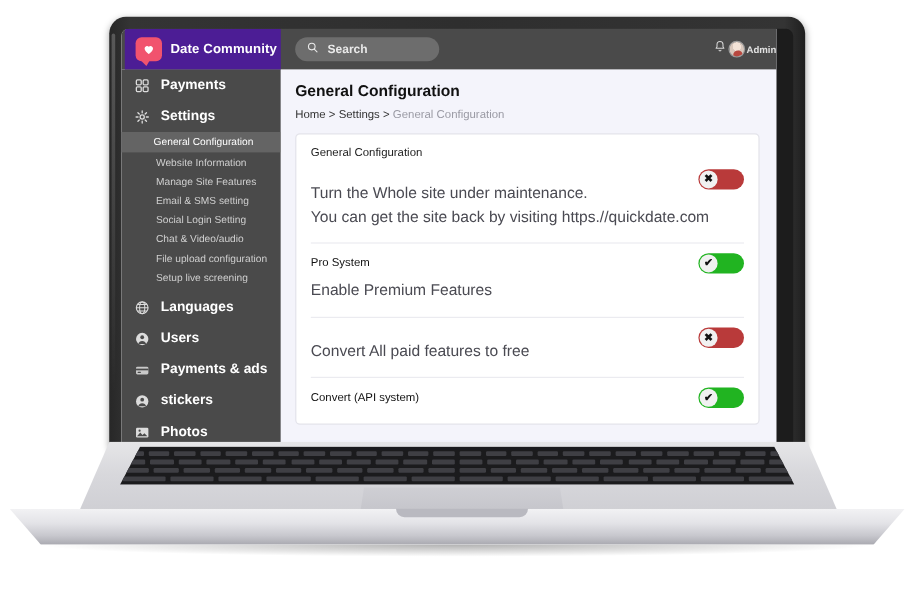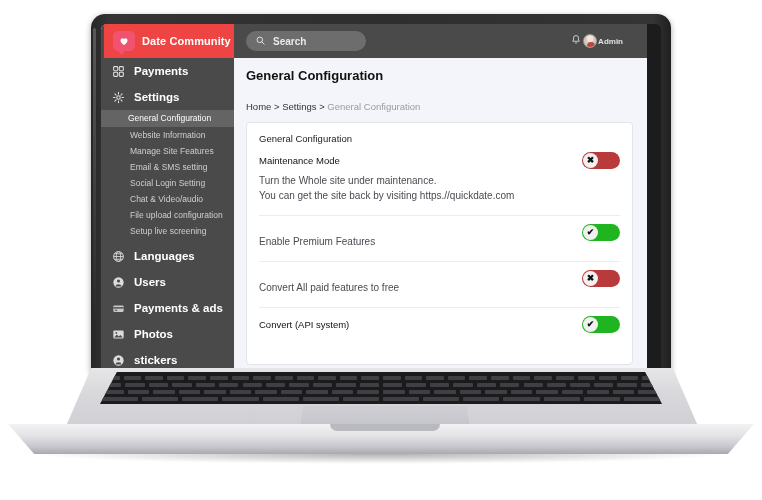--- a/index.html
+++ b/index.html
@@ -53,33 +53,33 @@
     clip-path:polygon(0 0,100% 0,96.5% 100%,3.5% 100%);
   }
   .notch { position:absolute; left:330px; top:56px; width:110px; height:7px;
     background:#b9b9c0; border-radius:0 0 7px 7px; }
   .base-shadow { position:absolute; left:30px; top:86px; width:700px; height:10px;
     background:radial-gradient(ellipse at 50% 0%,rgba(0,0,0,.30),rgba(0,0,0,0) 70%); }
 
   
   .topbar { position:absolute; left:0; top:0; width:100%; height:34px; background:#4a4a4a; }
   .logo { position:absolute; left:3px; top:0; width:130px; height:34px;
-    background:#ef4444; display:flex; align-items:center; gap:7px; padding-left:9px; }
+    background:#4c1d95; display:flex; align-items:center; gap:7px; padding-left:9px; }
   .bubble { position:relative; width:22px; height:20px; background:#f1536e;
     border-radius:5px; display:flex; align-items:center; justify-content:center; flex:0 0 auto; }
   .bubble:after { content:""; position:absolute; left:4px; bottom:-4px;
     border-left:5px solid transparent; border-right:3px solid transparent;
     border-top:5px solid #f1536e; }
   .logo-txt { color:#fff; font-size:11px; font-weight:bold; letter-spacing:.1px; }
 
   .searchbox { position:absolute; left:145px; top:7px; width:120px; height:20px;
     background:#6d6d6d; border-radius:10px; display:flex; align-items:center; gap:7px; padding-left:9px; }
   .searchbox span.t { color:#e9e9e9; font-size:10px; font-weight:bold; }
 
-  .tb-right { position:absolute; right:24px; top:0; height:34px; display:flex;
+  .tb-right { position:absolute; right:0; top:0; height:34px; display:flex;
     align-items:center; gap:1px; }
   .avatar { width:14px; height:14px; border-radius:50%;
     background:radial-gradient(circle at 50% 32%, #f3e3d8 0 34%, #d9c8bd 35% 100%);
     border:1px solid #9a9a9a; position:relative; overflow:hidden; }
   .avatar:after { content:""; position:absolute; left:3px; bottom:0; width:8px; height:5px;
     background:#b7473f; border-radius:4px 4px 0 0; }
   .admin-txt { color:#e2e2e2; font-size:8px; font-weight:bold; }
 
   
   .sidebar { position:absolute; left:0; top:34px; width:133px; bottom:0; background:#4a4a4a; }
@@ -89,29 +89,29 @@
     justify-content:center; color:#dcdcdc; }
   .icn svg { width:13px; height:13px; display:block; }
   .subitem { color:#cfcfcf; font-size:8.5px; height:16px; line-height:16px;
     padding-left:29px; white-space:nowrap; }
   .subitem.active { background:#646464; color:#ffffff; height:17px; line-height:17px; padding-left:27px; }
   .gap { height:4px; }
 
   
   .main { position:absolute; left:133px; top:34px; right:0; bottom:0; background:#f4f4fb; padding:10px 14px 0 12px; }
   .page-title { color:#111; font-size:13px; font-weight:bold; }
-  .crumb { margin-top:18px; font-size:9.5px; color:#333; }
+  .crumb { margin-top:7px; font-size:9.5px; color:#333; }
   .crumb .dim { color:#9a9aa4; }
 
   .card { margin-top:10px; background:#fff; border:1px solid #e3e3ea; border-radius:4px;
     padding:10px 12px 0 12px; height:243px; overflow:hidden; }
   .card-h { font-size:9.5px; color:#1b1b1b; }
   .row { position:relative; padding:11px 0 0 0; }
   .row .lbl { font-size:9.5px; color:#111; }
-  .row .desc { font-size:10px; color:#4a4a52; margin-top:7px; line-height:1.5; }
+  .row .desc { font-size:13px; color:#4a4a52; margin-top:7px; line-height:1.5; }
   .divider { border-top:1px solid #ebebf0; margin-top:12px; }
 
   .tgl { position:absolute; right:0; top:8px; width:38px; height:17px; border-radius:9px;
     display:flex; align-items:center; }
   .tgl.off { background:#b93a3a; justify-content:flex-start; }
   .tgl.on  { background:#21b421; justify-content:flex-start; }
   .knob { width:15px; height:15px; border-radius:50%; background:#f1f1f1; margin-left:1px;
     display:flex; align-items:center; justify-content:center; font-size:9px; color:#111;
     font-weight:bold; line-height:1; }
 </style>
@@ -222,37 +222,37 @@
                 <rect x="2.5" y="9.6" width="19" height="2.6" fill="#4a4a4a"></rect>
                 <rect x="5" y="14.4" width="5" height="1.8" rx=".8" fill="#4a4a4a"></rect>
               </svg>
             </span>
             <span>Payments &amp; ads</span>
           </div>
 
           <div class="nav-main">
             <span class="icn">
               <svg viewBox="0 0 24 24" aria-hidden="true">
+                <circle cx="12" cy="12" r="9.5" fill="#dcdcdc"></circle>
+                <circle cx="12" cy="9.3" r="2.9" fill="#4a4a4a"></circle>
+                <path d="M5.9 19.5a6.4 6.4 0 0 1 12.2 0z" fill="#4a4a4a"></path>
+              </svg>
+            </span>
+            <span>stickers</span>
+          </div>
+
+          <div class="nav-main">
+            <span class="icn">
+              <svg viewBox="0 0 24 24" aria-hidden="true">
                 <rect x="2.5" y="4.5" width="19" height="15" rx="2" fill="#dcdcdc"></rect>
                 <circle cx="8" cy="9" r="1.7" fill="#4a4a4a"></circle>
                 <path d="M4 17.5l5-5.5 3.4 3.6 3-2.6 4.6 4.5z" fill="#4a4a4a"></path>
               </svg>
             </span>
             <span>Photos</span>
-          </div>
-
-          <div class="nav-main">
-            <span class="icn">
-              <svg viewBox="0 0 24 24" aria-hidden="true">
-                <circle cx="12" cy="12" r="9.5" fill="#dcdcdc"></circle>
-                <circle cx="12" cy="9.3" r="2.9" fill="#4a4a4a"></circle>
-                <path d="M5.9 19.5a6.4 6.4 0 0 1 12.2 0z" fill="#4a4a4a"></path>
-              </svg>
-            </span>
-            <span>stickers</span>
           </div>
 
           <div class="nav-main">
             
             
           </div>
         </div>
 
         <div class="main">
           <div class="page-title">General Configuration</div>
@@ -262,32 +262,32 @@
             <span>&gt;</span>
             <span>Settings</span>
             <span>&gt;</span>
             <span class="dim">General Configuration</span>
           </div>
 
           <div class="card">
             <div class="card-h">General Configuration</div>
 
             <div class="row">
-              <div class="lbl">Maintenance Mode</div>
               <div class="tgl off">
                 <span class="knob">✖</span>
               </div>
               <div class="desc">
                 <div>Turn the Whole site under  maintenance.</div>
                 <div>You can get the site back by visiting https.//quickdate.com</div>
               </div>
             </div>
             <div class="divider"></div>
 
             <div class="row">
+              <div class="lbl">Pro System</div>
               <div class="tgl on">
                 <span class="knob">✔</span>
               </div>
               <div class="desc">Enable Premium Features</div>
             </div>
             <div class="divider"></div>
 
             <div class="row">
               <div class="tgl off">
                 <span class="knob">✖</span>

